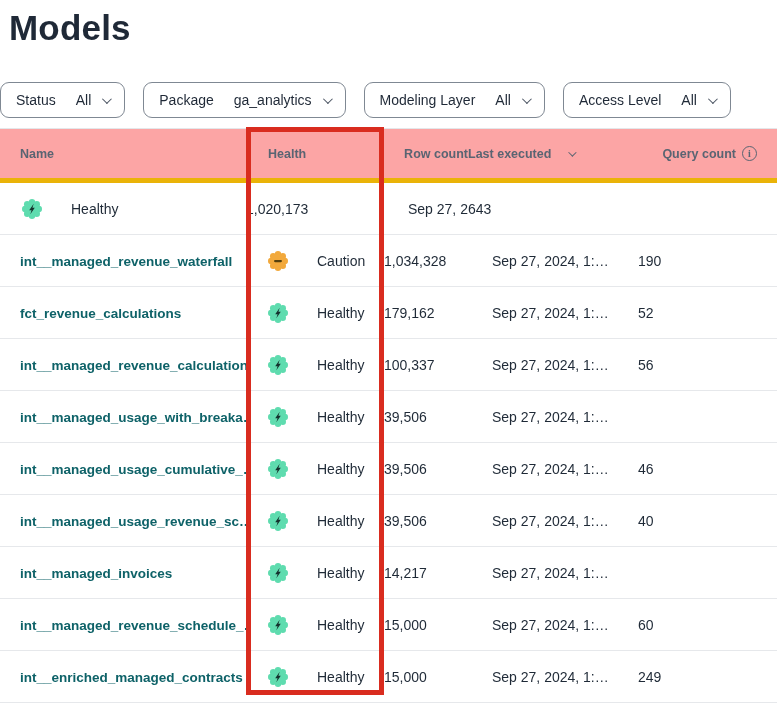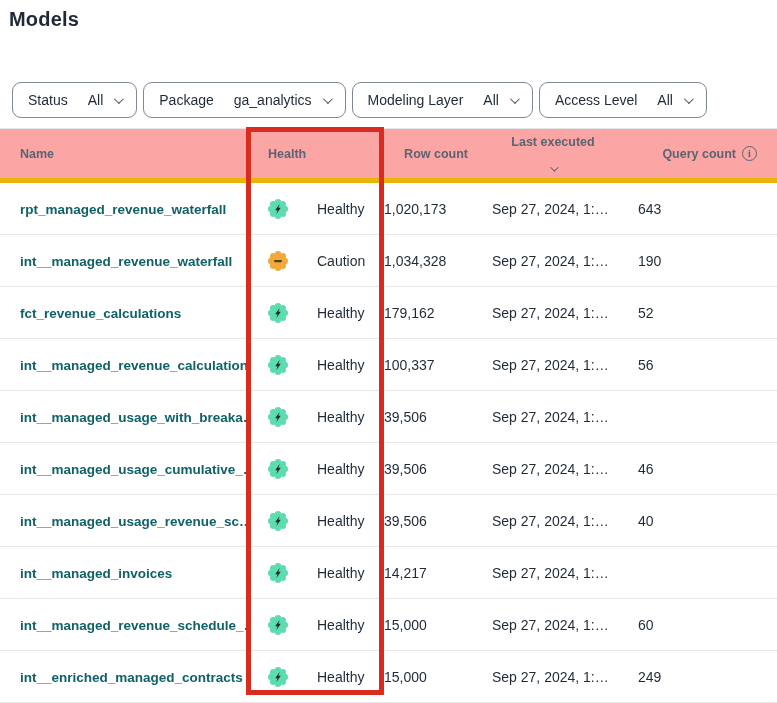--- a/index.html
+++ b/index.html
@@ -7,33 +7,33 @@
   body {
     font-family: "Liberation Sans", sans-serif;
     background: #ffffff;
     color: #1f2a37;
     position: relative;
     overflow: hidden;
   }
 
   
   .page-title {
-    font-size: 20px;
+    font-size: 35px;
     font-weight: 600;
     color: #1f2937;
     padding: 8px 0 0 9px;
     letter-spacing: 0.2px;
   }
 
   
   .filter-bar {
     position: absolute;
-    top: 82px; left: 12px;
+    top: 82px; left: 0;
     display: flex;
-    gap: 6px;
+    gap: 18px;
   }
   .filter-btn {
     display: inline-flex;
     align-items: center;
     gap: 9px;
     height: 36px;
     padding: 0 15px;
     background: #ffffff;
     border: 1px solid #7f8893;
     border-radius: 9px;
@@ -62,21 +62,21 @@
     background: #fca5a5;
     border-top: 1px solid #e4e7ea;
     border-bottom: 5px solid #eab308;
     font-size: 12.5px;
     font-weight: 700;
     color: #5a6472;
   }
   .th-name { padding-left: 20px; }
   .th-health { padding-left: 22px; }
   .th-rowcount { text-align: right; }
-  .th-last { display: flex; align-items: center; gap: 17px; flex-direction: column; }
+  .th-last { display: flex; align-items: center; gap: 17px; }
   .th-query { text-align: right; padding-right: 20px; display: flex; align-items: center; justify-content: flex-end; gap: 6px; }
   .sort-chev {
     display: inline-block;
     width: 6px; height: 6px;
     border-right: 1.4px solid #5a6472;
     border-bottom: 1.4px solid #5a6472;
     transform: rotate(45deg) translateY(-2px);
   }
   .info-icon {
     display: inline-flex;
@@ -169,21 +169,20 @@
       <span>Last executed</span>
       <span class="sort-chev"></span>
     </div>
     <div class="th-query">
       <span>Query count</span>
       <span class="info-icon">i</span>
     </div>
   </div>
   <div id="table-body">
   <div class="tr">
-    <div class="td-name"><a class="model-link">rpt_managed_revenue_waterfall</a></div>
     <div class="td-health">
       <span class="badge">
             <svg width="20" height="20" viewBox="0 0 20 20">
               <g fill="#5fdcaf">
                 <circle cx="16.80" cy="10.00" r="3.2"></circle>
                 <circle cx="14.81" cy="14.81" r="3.2"></circle>
                 <circle cx="10.00" cy="16.80" r="3.2"></circle>
                 <circle cx="5.19" cy="14.81" r="3.2"></circle>
                 <circle cx="3.20" cy="10.00" r="3.2"></circle>
                 <circle cx="5.19" cy="5.19" r="3.2"></circle>

